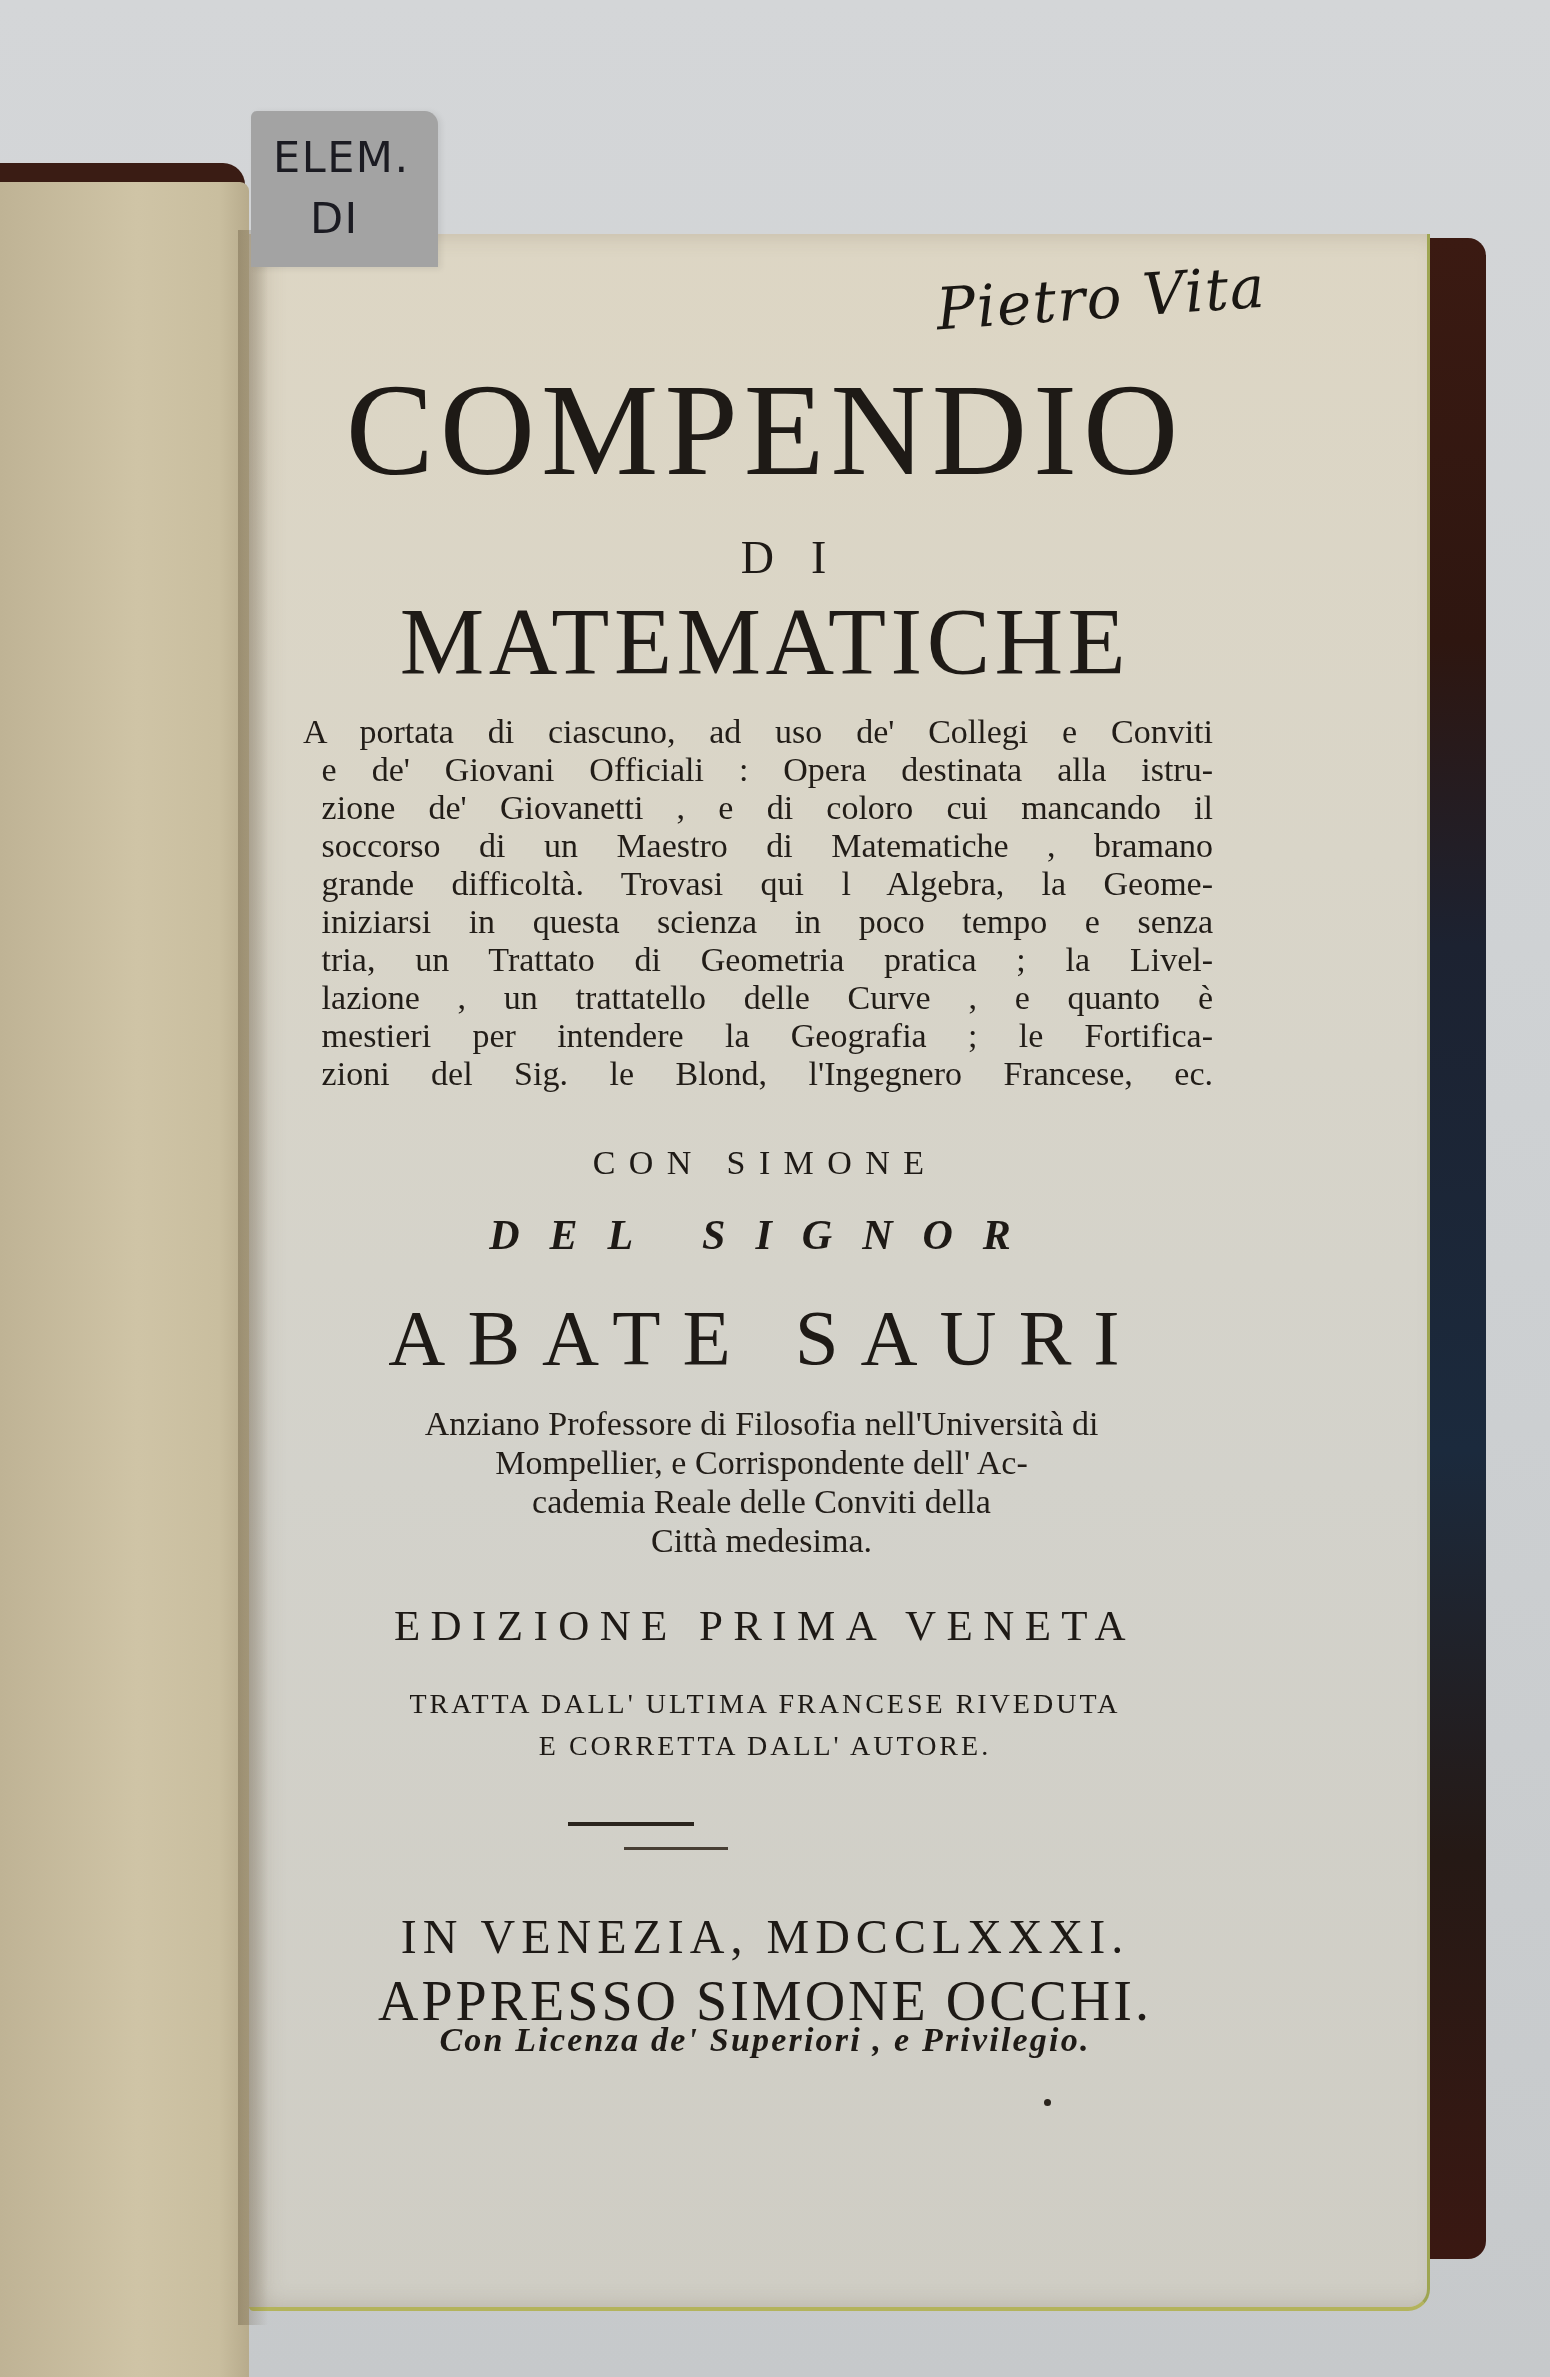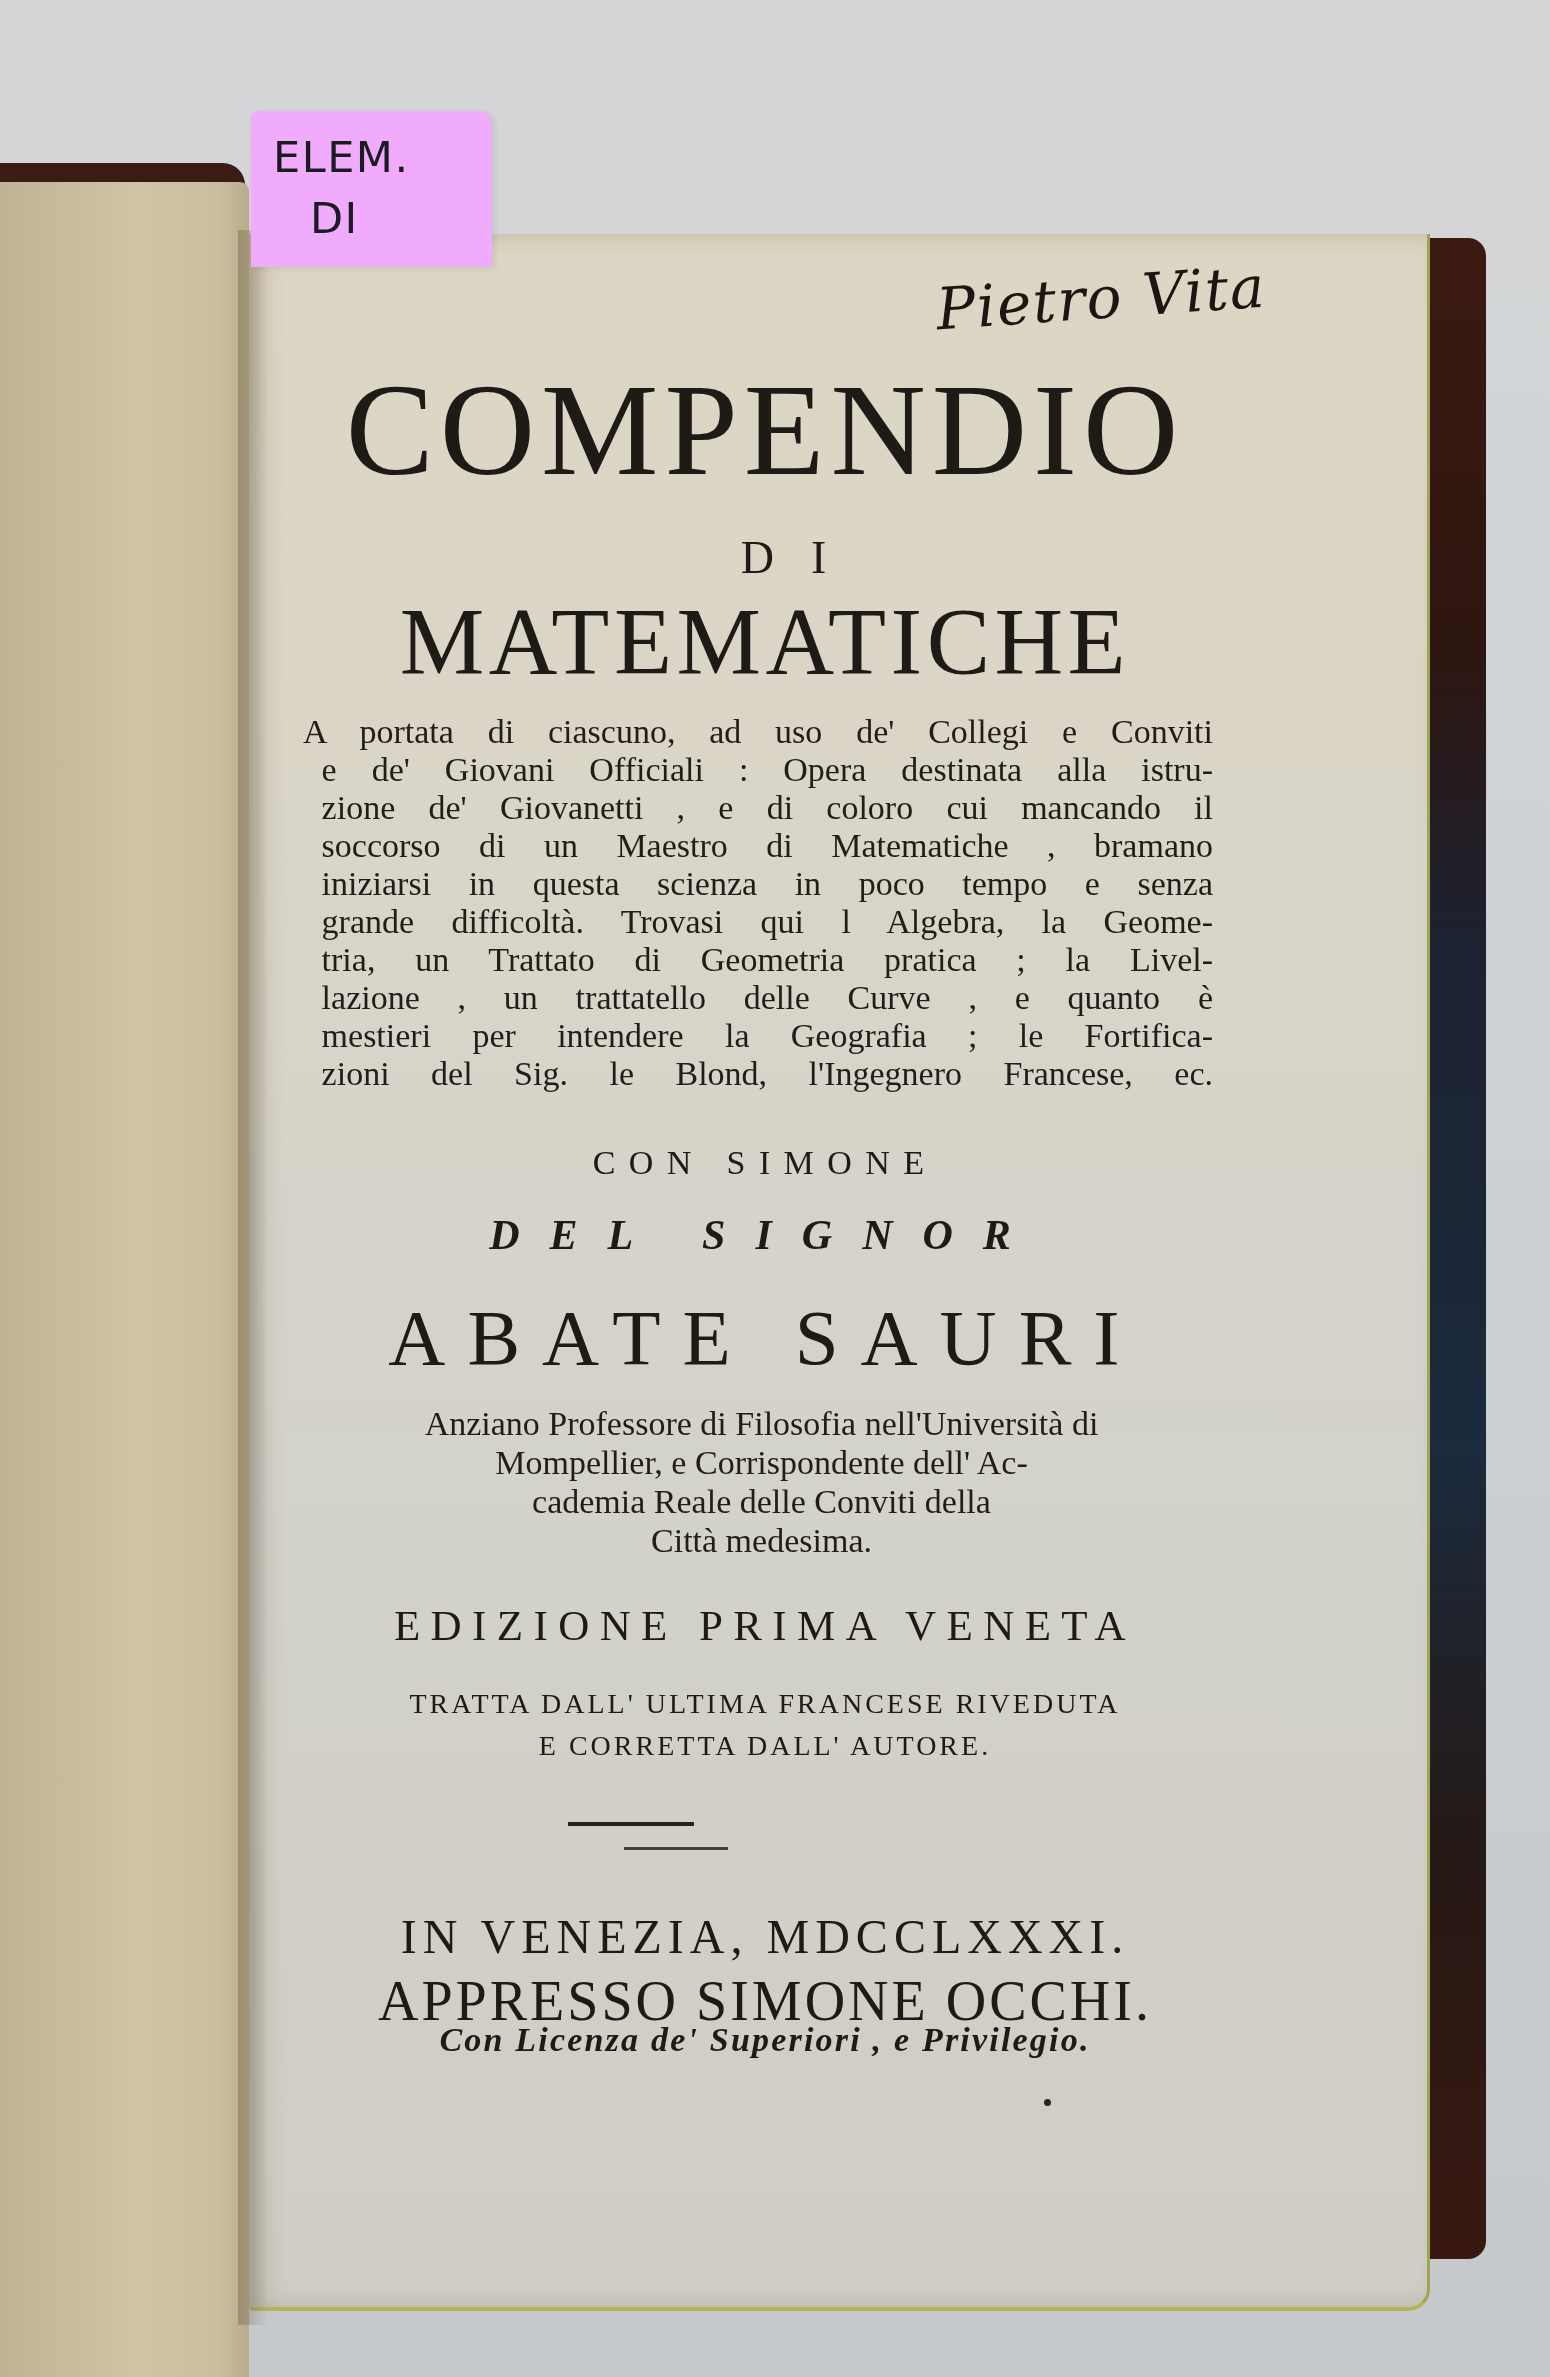--- a/index.html
+++ b/index.html
@@ -28,22 +28,22 @@
     }
     .main-page {
       position: absolute; left: 249px; top: 234px; width: 1178px; height: 2073px;
       background: linear-gradient(180deg, #ddd6c4 0%, #d9d5c8 30%, #d3d2cb 60%, #cfcdc4 100%);
       border-bottom: 4.5px solid #b3b35c;
       border-right: 3.7px solid #9ea552;
       border-radius: 0 0 22px 4.5px;
       box-shadow: inset 13.4px 0 22px rgba(110,95,70,0.25);
     }
     .label-slip {
-      position: absolute; left: 251px; top: 111px; width: 241px; height: 156px;
-      background: #f0abfc; border-radius: 6px 13.4px 0 0;
+      position: absolute; left: 251px; top: 111px; width: 187px; height: 156px;
+      background: #a3a3a3; border-radius: 6px 13.4px 0 0;
       box-shadow: 3px 1.5px 6px rgba(0,0,0,0.08);
     }
     .label-text {
       position: absolute; font-family: "DejaVu Sans", sans-serif; color: #1b1b22;
       font-size: 43px; letter-spacing: 1.5px; font-weight: normal;
     }
     .signature {
       position: absolute; left: 936px; top: 264px;
       font-family: "DejaVu Serif", serif; font-style: italic; font-size: 58px; color: #1a1713;
       transform: rotate(-4deg); letter-spacing: 1.5px;
@@ -95,22 +95,22 @@
 
 <div class="ink title-main">COMPENDIO</div>
 <div class="ink title-di">DI</div>
 <div class="ink title-sub">MATEMATICHE</div>
 
 <div class="desc">
   <span class="line">A portata di ciascuno, ad uso de' Collegi e Conviti</span>
   <span class="line indent">e de' Giovani Officiali : Opera destinata alla istru-</span>
   <span class="line indent">zione de' Giovanetti , e di coloro cui mancando il</span>
   <span class="line indent">soccorso di un Maestro di Matematiche , bramano</span>
+  <span class="line indent">grande difficoltà. Trovasi qui l Algebra, la Geome-</span>
   <span class="line indent">iniziarsi in questa scienza in poco tempo e senza</span>
-  <span class="line indent">grande difficoltà. Trovasi qui l Algebra, la Geome-</span>
   <span class="line indent">tria, un Trattato di Geometria pratica ; la Livel-</span>
   <span class="line indent">lazione , un trattatello delle Curve , e quanto è</span>
   <span class="line indent">mestieri per intendere la Geografia ; le Fortifica-</span>
   <span class="line indent">zioni del Sig. le Blond, l'Ingegnero Francese, ec.</span>
 </div>
 
 <div class="ink con-figure">CON SIMONE</div>
 <div class="ink del-signor">DEL SIGNOR</div>
 <div class="ink author">ABATE SAURI</div>
 

